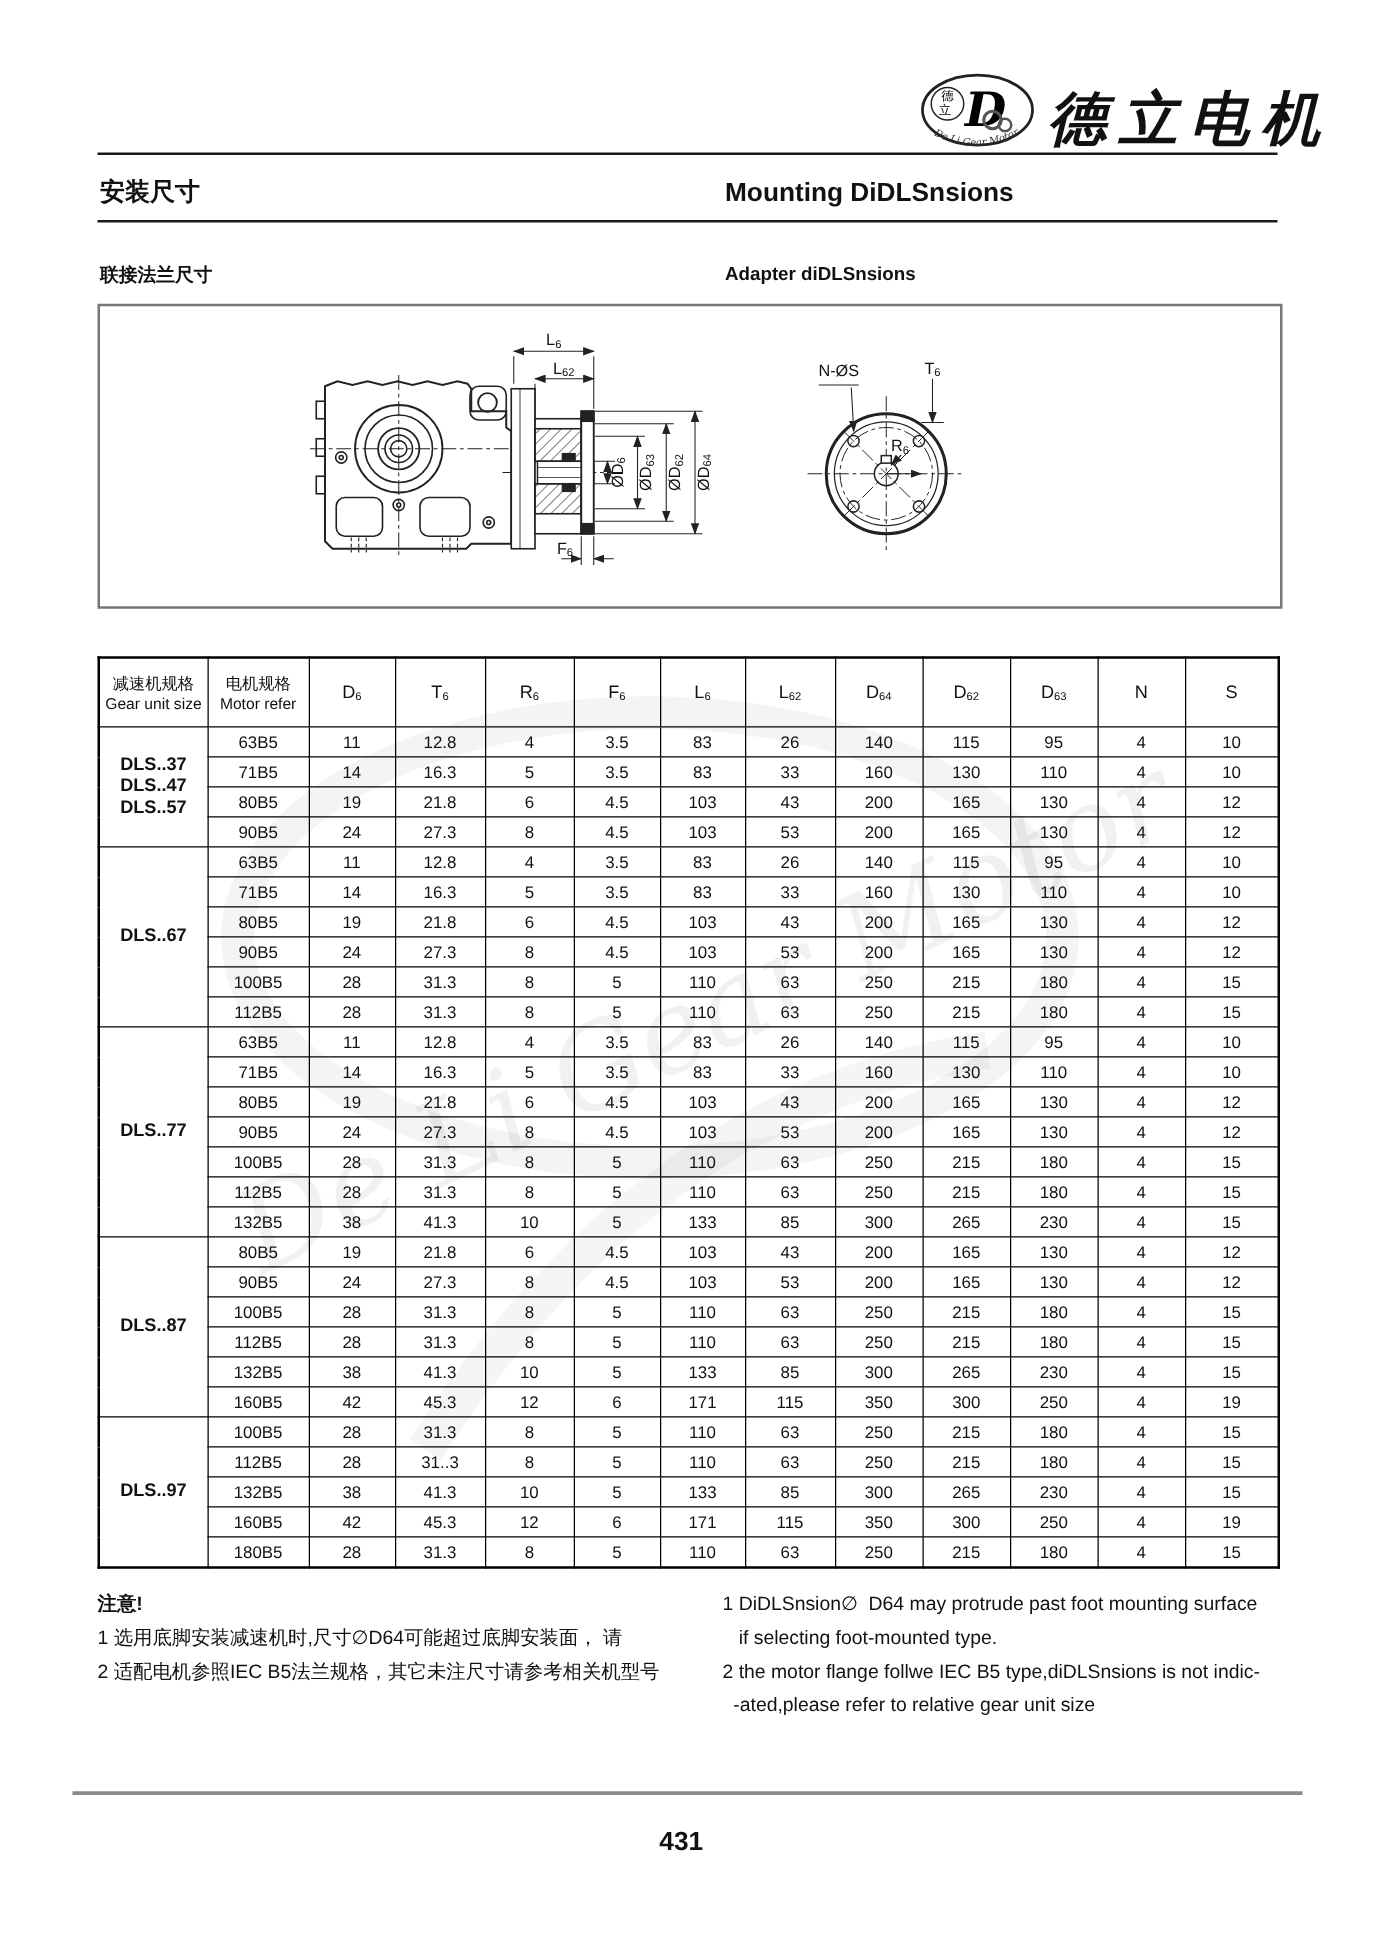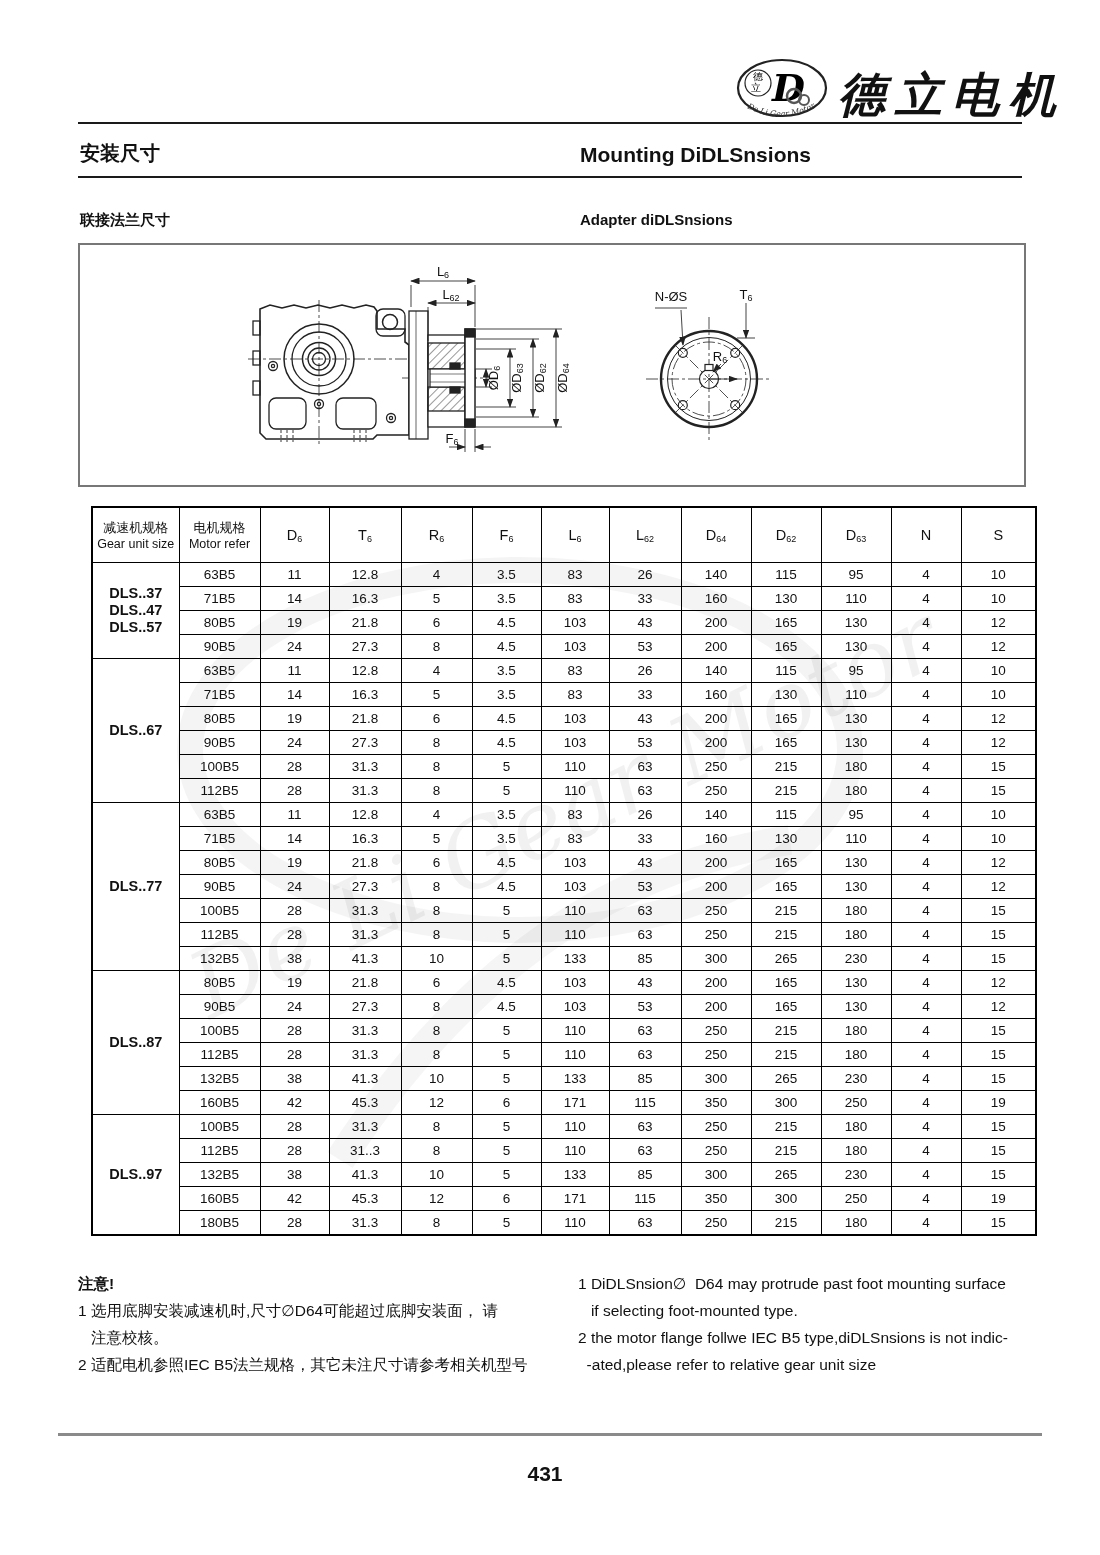--- a/index.html
+++ b/index.html
@@ -17,21 +17,21 @@
   .subtitle-en{position:absolute;left:580px;top:211px;font-size:15px;font-weight:bold;}
   
   .figure-box{position:absolute;left:78px;top:243px;width:944px;height:240px;border:2px solid #777;background:#fff;}
   .figure-box svg{position:absolute;left:0;top:0;}
   .dim-label{position:absolute;font-size:13px;white-space:nowrap;transform:translate(-50%,-50%);color:#111;}
   .dim-label.v{transform:translate(-50%,-50%) rotate(-90deg);}
   .subs{font-size:9px;vertical-align:-2px;}
   
   .watermark{position:absolute;left:90px;top:540px;width:920px;height:720px;pointer-events:none;}
   
-  .table-wrap{position:absolute;left:78px;top:506px;margin-left:13px;}
+  .table-wrap{position:absolute;left:78px;top:525px;}
   table{border-collapse:collapse;table-layout:fixed;width:944px;border:2px solid #000;background:transparent;}
   th,td{border:1px solid #000;text-align:center;vertical-align:middle;padding:0;font-weight:normal;}
   thead th{height:54px;font-size:14.5px;}
   .hcn{font-size:13px;line-height:17px;}
   .hen{font-size:12.5px;line-height:16px;}
   tbody td{height:23px;font-size:13.5px;}
   tbody th.gcell{font-weight:bold;font-size:14.5px;line-height:17px;}
   
   .notes-cn{position:absolute;left:78px;top:1270px;width:505px;font-size:15.5px;line-height:27px;}
   .notes-en{position:absolute;left:578px;top:1270px;width:450px;font-size:15.5px;line-height:27px;}
@@ -663,21 +663,20 @@
             <td>4</td>
             <td>15</td>
           </tr>
         </tbody>
     </table>
   </div>
 
   <div class="notes-cn">
     <div class="note-title">注意!</div>
     <div class="note-line">1 选用底脚安装减速机时,尺寸∅D64可能超过底脚安装面， 请</div>
-    <div class="note-line">   注意校核。</div>
     <div class="note-line">2 适配电机参照IEC B5法兰规格，其它未注尺寸请参考相关机型号</div>
   </div>
   <div class="notes-en">
     <div class="note-line">1 DiDLSnsion∅  D64 may protrude past foot mounting surface</div>
     <div class="note-line">   if selecting foot-mounted type.</div>
     <div class="note-line">2 the motor flange follwe IEC B5 type,diDLSnsions is not indic-</div>
     <div class="note-line">  -ated,please refer to relative gear unit size</div>
   </div>
 
   <div class="footer-rule"></div>

